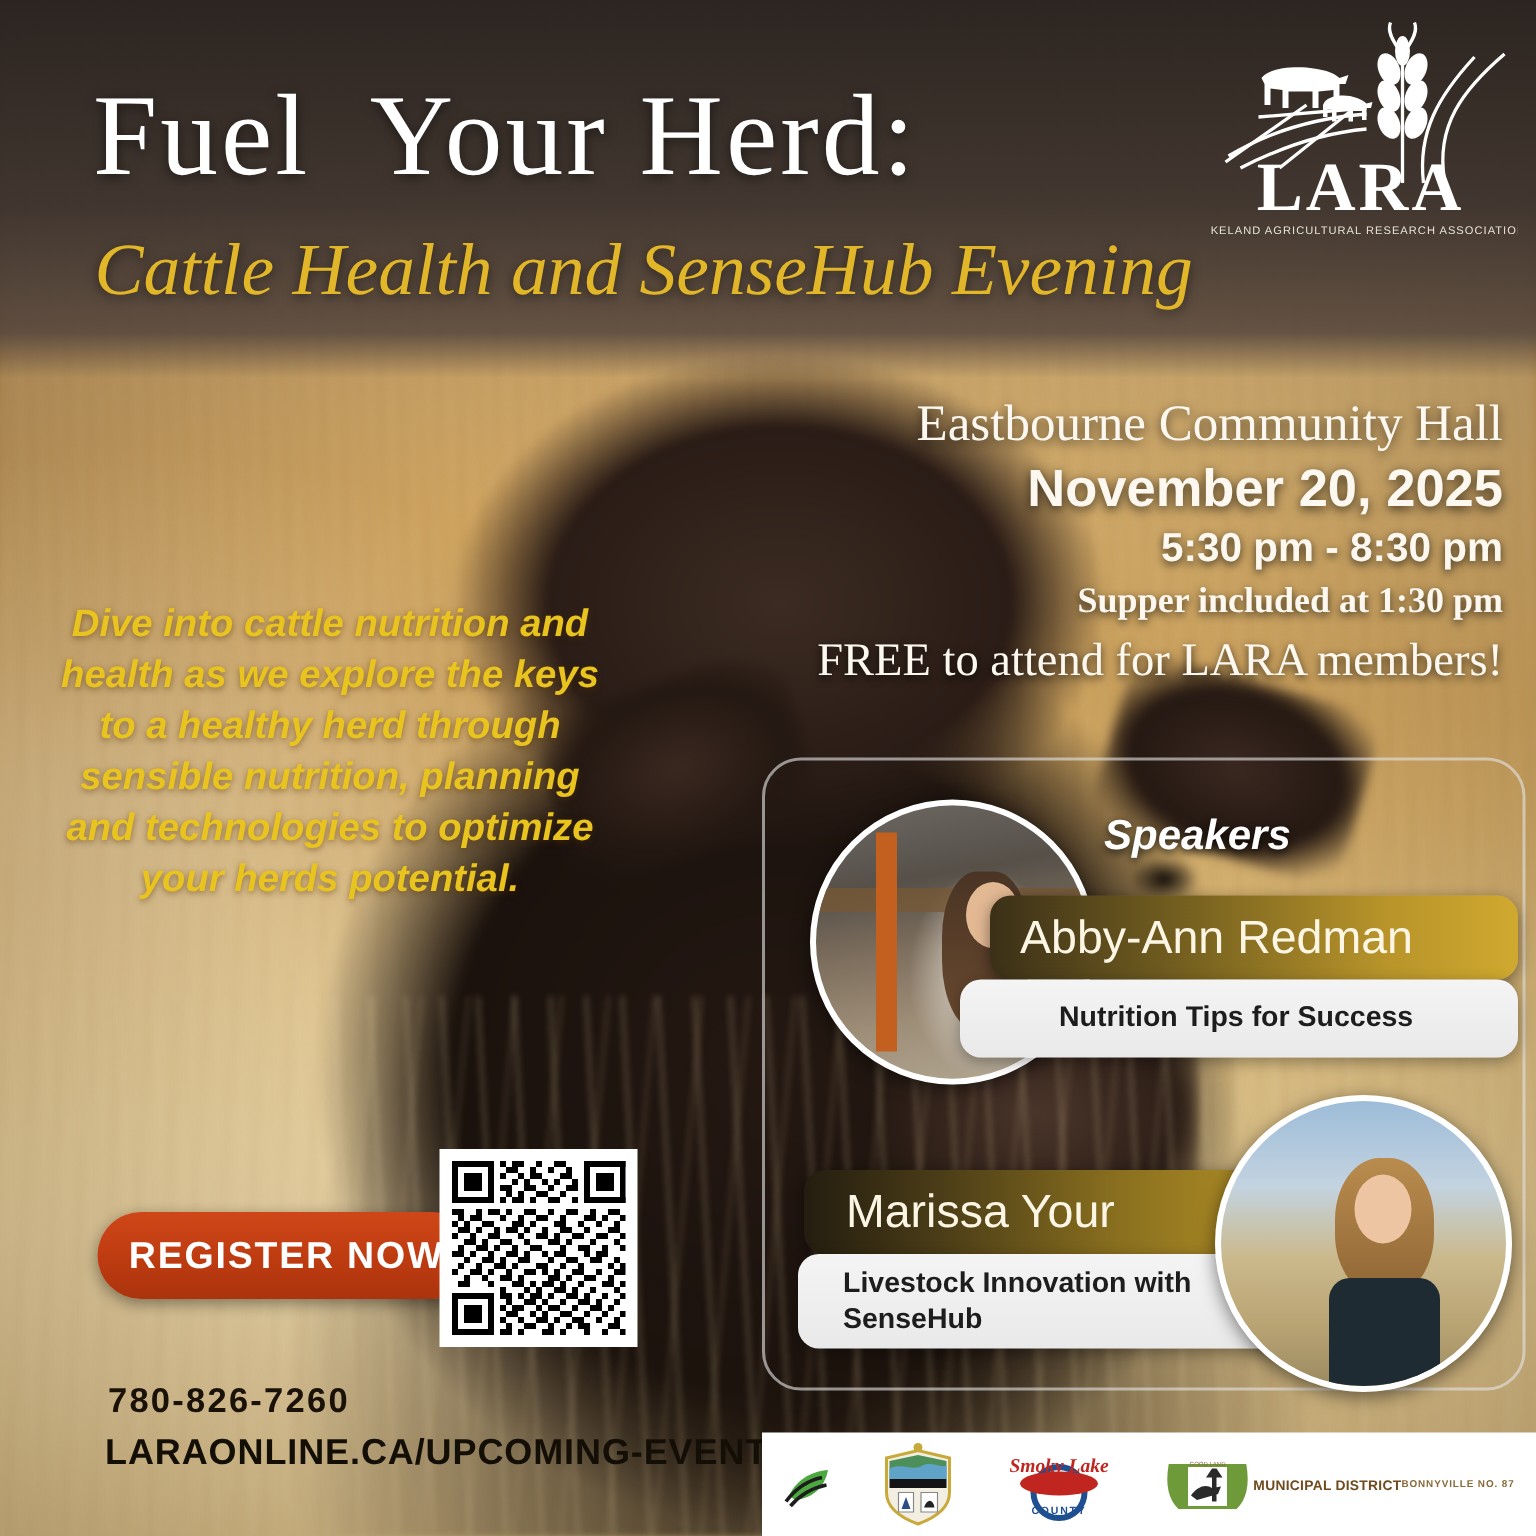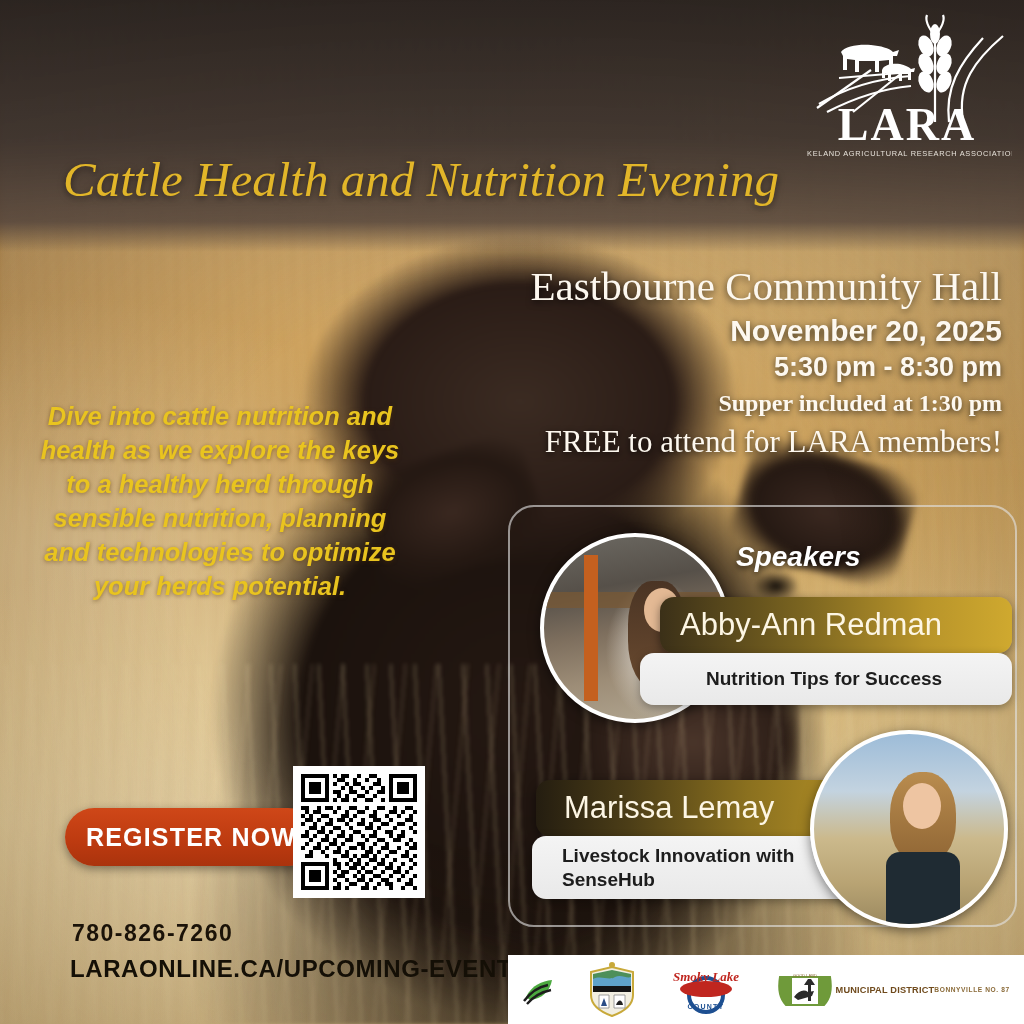--- a/index.html
+++ b/index.html
@@ -115,28 +115,28 @@
 
   
   .event-block {
     position: absolute; right: 22px; top: 265px;
     width: 620px;
     text-align: right;
     color: #fdf8ef;
   }
   .event-venue {
     font-family: "Liberation Serif", serif;
-    font-size: 41px; line-height: 1.05;
+    font-size: 34px; line-height: 1.05;
     text-shadow: 0 2px 7px rgba(0,0,0,.65);
   }
   .event-date {
     margin-top: 6px;
     font-family: "Liberation Sans", sans-serif;
     font-weight: bold;
-    font-size: 30px; line-height: 1.1;
+    font-size: 35px; line-height: 1.1;
     text-shadow: 0 2px 7px rgba(0,0,0,.7);
   }
   .event-time {
     margin-top: 6px;
     font-family: "Liberation Sans", sans-serif;
     font-weight: bold;
     font-size: 27px; line-height: 1.1;
     text-shadow: 0 2px 6px rgba(0,0,0,.7);
   }
   .event-supper {
@@ -367,21 +367,22 @@
     <div class="calf-ear-l"></div>
     <div class="calf-ear-r"></div>
     <div class="calf-eye left"></div>
     <div class="calf-eye right"></div>
     <div class="calf-muzzle"></div>
   </div>
   <div class="grass-front"></div>
   <div class="bg-vignette"></div>
 
   <div class="header-band"></div>
-  <div class="title-sub">Cattle Health and Nutrition Evening</div>
+  <div class="title-main">Fuel  Your Herd:</div>
+  <div class="title-sub">Cattle Health and SenseHub Evening</div>
 
   <div class="lara-logo">
     <svg viewBox="0 0 205 152" xmlns="http://www.w3.org/2000/svg">
       <g fill="none" stroke="#ffffff" stroke-width="2.2">
 
         <path d="M12 92 C45 72, 78 66, 104 64"></path>
         <path d="M20 100 C55 82, 82 76, 104 74"></path>
         <path d="M32 66 L104 60"></path>
         <path d="M10 96 L64 58"></path>
         <path d="M46 100 L96 60"></path>
@@ -433,21 +434,21 @@
       <div class="p-shelf"></div>
       <div class="p-post"></div>
       <div class="p-hair"></div>
       <div class="p-face"></div>
     </div>
     <div class="spk-namebar" id="spk1-name">Abby-Ann Redman</div>
     <div class="spk-topicbar" id="spk1-topic">Nutrition Tips for Success</div>
   </div>
 
   <div class="spk-card">
-    <div class="spk-namebar" id="spk2-name">Marissa Lemay</div>
+    <div class="spk-namebar" id="spk2-name">Marissa Your</div>
     <div class="spk-topicbar" id="spk2-topic">Livestock Innovation with SenseHub</div>
     <div class="spk-photo" id="spk2-photo">
       <div class="p-hair"></div>
       <div class="p-face"></div>
       <div class="p-vest"></div>
     </div>
   </div>
 
   <button class="register-btn">REGISTER NOW</button>
 

